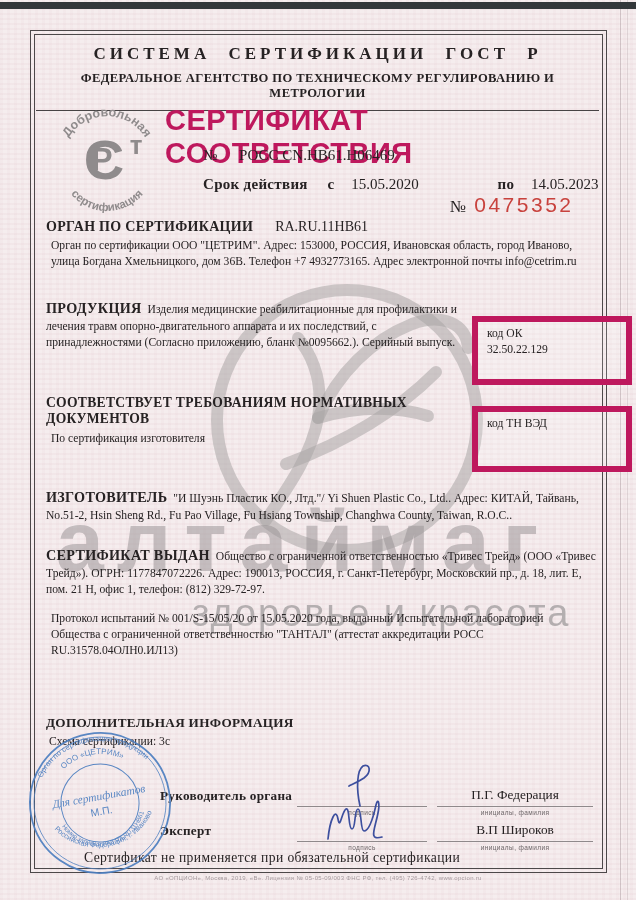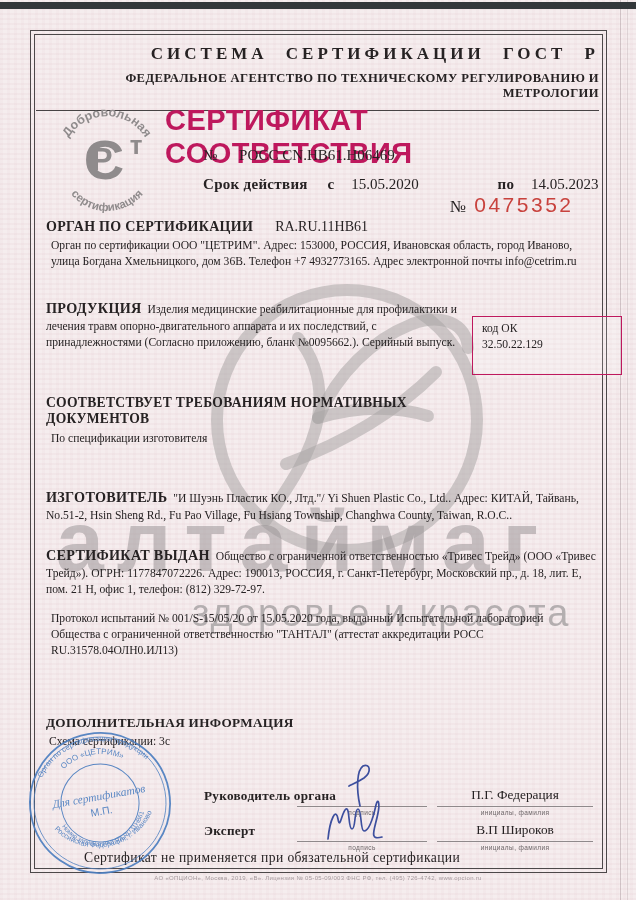--- a/index.html
+++ b/index.html
@@ -27,21 +27,21 @@
   .wm-slogan{
     left:192px;top:592px;font-family:"Liberation Sans",sans-serif;
     font-size:38px;letter-spacing:2px;color:rgba(162,157,159,0.78);white-space:nowrap;text-align:right;
   }
 
   .frame{position:absolute;left:30px;top:30px;width:575px;height:841px;border:1.6px solid #4c4849;z-index:2;}
   .frame-inner{position:absolute;inset:3px;border:1px solid #4c4849;}
 
   .abs{position:absolute;z-index:2;}
   .header{
-    left:36px;top:35px;width:563px;text-align:right;
+    left:36px;top:35px;width:563px;text-align:center;
     border-bottom:1.4px solid #474344;padding-bottom:9px;
   }
   .sys-title{margin-top:9px;font-size:17px;font-weight:bold;letter-spacing:4px;word-spacing:10px;}
   .agency{margin-top:7px;font-size:12.6px;font-weight:bold;letter-spacing:0.4px;}
 
   .rst-logo{left:46px;top:98px;width:122px;height:115px;}
   .doc-title{
     left:165px;top:104px;width:432px;text-align:left;
     font-family:"Liberation Sans",sans-serif;font-weight:bold;font-size:29px;
     letter-spacing:0.5px;color:#be185d;
@@ -63,37 +63,37 @@
 
   .sec-label{font-weight:bold;font-size:14px;letter-spacing:0.3px;}
   .sec-body{font-size:11.6px;line-height:1.38;}
   .sec-organ{left:46px;top:217px;width:552px;}
   .sec-organ .code{font-size:14px;margin-left:18px;}
   .sec-organ .sec-body{margin-top:3px;padding-left:5px;}
   .sec-product{left:46px;top:299px;width:424px;}
   .inline-sec p{margin:0;font-size:11.6px;line-height:1.4;}
   .inline-sec .sec-label{font-size:14.2px;margin-right:6px;}
   .code-box{
-    left:472px;width:130px;border:1px solid #be185d;background:rgba(255,255,255,0.14);
+    left:472px;width:130px;border:6px solid #be185d;background:rgba(255,255,255,0.14);
     padding:4px 9px;font-size:11.6px;line-height:1.35;
   }
   .box-ok{top:316px;height:49px;}
   .box-tnved{top:406px;height:46px;}
   .sec-conforms{left:46px;top:395px;width:420px;}
   .sec-conforms .sec-label{font-size:13.6px;}
   .sec-conforms .sec-body{margin-top:4px;padding-left:5px;}
   .sec-man{left:46px;top:488px;width:556px;}
   .sec-issued{left:46px;top:546px;width:558px;}
   .sec-basis{left:46px;top:605px;width:548px;}
   .sec-basis .sec-body{margin-top:6px;padding-left:5px;}
   .sec-add{left:46px;top:715px;width:420px;}
   .sec-add .sec-label{font-size:13.2px;}
   .sec-add .sec-body{margin-top:3px;padding-left:3px;}
 
-  .sig-label{font-weight:bold;font-size:13.2px;letter-spacing:0.3px;margin-left:44px;}
+  .sig-label{font-weight:bold;font-size:13.2px;letter-spacing:0.3px;}
   .sig-l1{left:160px;top:788px;} .sig-l2{left:160px;top:823px;}
   .rule{height:0;border-bottom:1px solid #8f898b;}
   .rule-s1{left:297px;top:806px;width:130px;} .rule-n1{left:437px;top:806px;width:156px;}
   .rule-s2{left:297px;top:841px;width:130px;} .rule-n2{left:437px;top:841px;width:156px;}
   .cap{font-family:"Liberation Sans",sans-serif;font-size:6.5px;letter-spacing:0.4px;
        color:#6d6769;text-align:center;}
   .cap-s1{left:297px;top:809px;width:130px;} .cap-n1{left:437px;top:809px;width:156px;}
   .cap-s2{left:297px;top:844px;width:130px;} .cap-n2{left:437px;top:844px;width:156px;}
   .sig-name{font-size:13.3px;text-align:center;}
   .name1{left:437px;top:787px;width:156px;} .name2{left:437px;top:822px;width:156px;}
@@ -181,21 +181,24 @@
   <div class="abs sec-product inline-sec">
     <p><b class="sec-label">ПРОДУКЦИЯ</b><span>Изделия медицинские реабилитационные для профилактики и лечения травм опорно-двигательного аппарата и их последствий, с принадлежностями  (Согласно приложению, бланк №0095662.). Серийный выпуск.</span></p>
   </div>
   <div class="abs code-box box-ok">
     <div>код ОК</div>
     <div>32.50.22.129</div>
   </div>
 
   <div class="abs sec-conforms">
     <div class="sec-label">СООТВЕТСТВУЕТ ТРЕБОВАНИЯМ НОРМАТИВНЫХ ДОКУМЕНТОВ</div>
-    <div class="sec-body">По спецификации изготовителя</div>
+    <div class="sec-body">По сертификация изготовителя</div>
+  </div>
+  <div class="abs code-box box-tnved">
+    <div>код ТН ВЭД</div>
   </div>
 
   <div class="abs sec-man inline-sec">
     <p><b class="sec-label">ИЗГОТОВИТЕЛЬ</b><span>"И Шуэнь Пластик КО., Лтд."/ Yi Shuen Plastic Co., Ltd.. Адрес: КИТАЙ, Тайвань, No.51-2, Hsin Sheng Rd., Fu Pao Village, Fu Hsiang Township, Changhwa County, Taiwan, R.O.C..</span></p>
   </div>
 
   <div class="abs sec-issued inline-sec">
     <p><b class="sec-label">СЕРТИФИКАТ ВЫДАН</b><span>Общество с ограниченной ответственностью «Тривес Трейд» (ООО «Тривес Трейд»). ОГРН: 1177847072226. Адрес: 190013, РОССИЯ, г. Санкт-Петербург, Московский пр., д. 18, лит. Е, пом. 21 Н, офис 1, телефон: (812) 329-72-97.</span></p>
   </div>
 

